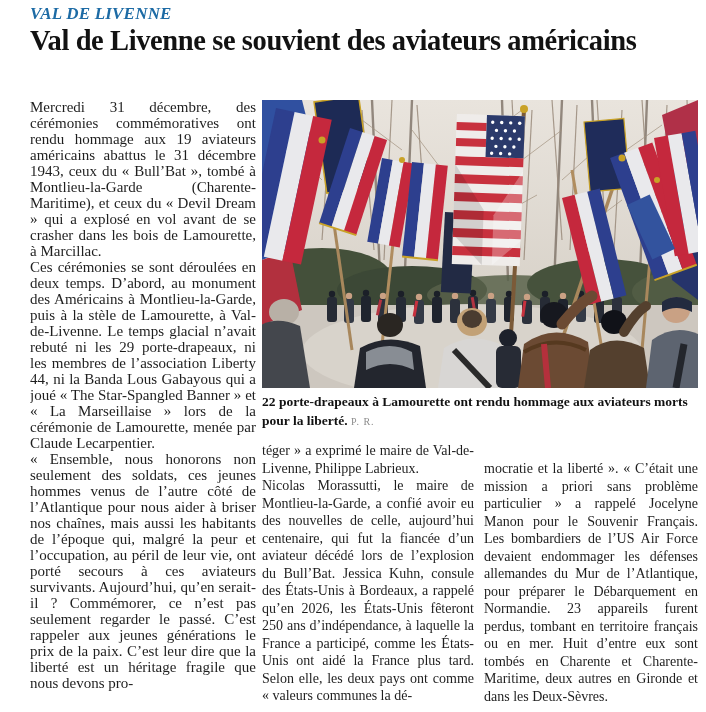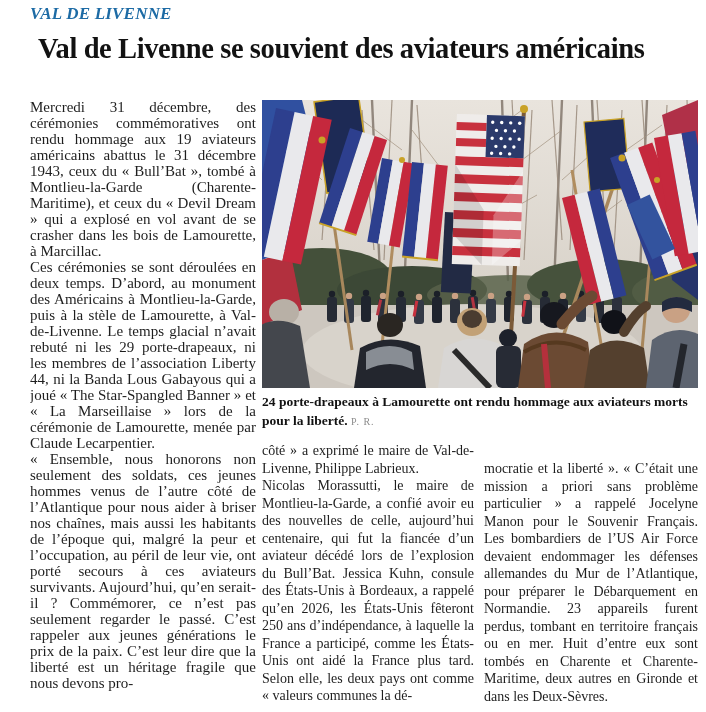--- a/index.html
+++ b/index.html
@@ -33,21 +33,21 @@
            font-weight:bold;font-size:13.5px;line-height:19px;color:#121212;
            text-align:left;}
   .credit{font-weight:normal;font-size:10px;color:#8c8c8c;letter-spacing:1px;margin-top:36px;}
 </style>
 </head>
 <body>
 
 <div class="page">
 
   <div class="kicker">VAL DE LIVENNE</div>
-  <h1 class="headline" style="margin:8px;">Val de Livenne se souvient des aviateurs américains</h1>
+  <h1 class="headline" style="margin:0;">Val de Livenne se souvient des aviateurs américains</h1>
 
   <div class="col col-left">
     <p>Mercredi 31 décembre, des cérémonies commémoratives ont rendu hommage aux 19 aviateurs américains abattus le 31 décembre 1943, ceux du « Bull’Bat », tombé à Montlieu-la-Garde (Charente-Maritime), et ceux du « Devil Dream » qui a explosé en vol avant de se crasher dans les bois de Lamourette, à Marcillac.</p>
     <p>Ces cérémonies se sont déroulées en deux temps. D’abord, au monument des Américains à Montlieu-la-Garde, puis à la stèle de Lamourette, à Val-de-Livenne. Le temps glacial n’avait rebuté ni les 29 porte-drapeaux, ni les membres de l’association Liberty 44, ni la Banda Lous Gabayous qui a joué « The Star-Spangled Banner » et « La Marseillaise » lors de la cérémonie de Lamourette, menée par Claude Lecarpentier.</p>
     <p>« Ensemble, nous honorons non seulement des soldats, ces jeunes hommes venus de l’autre côté de l’Atlantique pour nous aider à briser nos chaînes, mais aussi les habitants de l’époque qui, malgré la peur et l’occupation, au péril de leur vie, ont porté secours à ces aviateurs survivants. Aujourd’hui, qu’en serait-il ? Commémorer, ce n’est pas seulement regarder le passé. C’est rappeler aux jeunes générations le prix de la paix. C’est leur dire que la liberté est un héritage fragile que nous devons pro-</p>
   </div>
 
   <div class="photo">
     <svg width="436" height="288" viewBox="0 0 436 288" xmlns="http://www.w3.org/2000/svg">
       <defs>
@@ -330,26 +330,26 @@
           <ellipse cx="414" cy="210" rx="14" ry="13" fill="#c9a184"></ellipse>
           <path d="M400,202 Q414,192 430,202 L430,212 Q414,204 400,212 Z" fill="#232b3f"></path>
           <path d="M384,288 L390,240 Q414,222 440,236 L444,288 Z" fill="#5d6470"></path>
           <line x1="422" y1="244" x2="414" y2="288" stroke="#23262c" stroke-width="7"></line>
         </g>
       </g>
     </svg>
   </div>
 
   <div class="caption">
-    <span>24 porte-drapeaux à Lamourette ont rendu hommage aux aviateurs morts pour la liberté.</span>
+    <span>22 porte-drapeaux à Lamourette ont rendu hommage aux aviateurs morts pour la liberté.</span>
     <span class="credit">P. R.</span>
   </div>
 
   <div class="col col-mid">
-    <p>côté » a exprimé le maire de Val-de-Livenne, Philippe Labrieux.</p>
+    <p>téger » a exprimé le maire de Val-de-Livenne, Philippe Labrieux.</p>
     <p>Nicolas Morassutti, le maire de Montlieu-la-Garde, a confié avoir eu des nouvelles de celle, aujourd’hui centenaire, qui fut la fiancée d’un aviateur décédé lors de l’explosion du Bull’Bat. Jessica Kuhn, consule des États-Unis à Bordeaux, a rappelé qu’en 2026, les États-Unis fêteront 250 ans d’indépendance, à laquelle la France a participé, comme les États-Unis ont aidé la France plus tard. Selon elle, les deux pays ont comme « valeurs communes la dé-</p>
   </div>
 
   <div class="col col-right">
     <p>mocratie et la liberté ». « C’était une mission a priori sans problème particulier » a rappelé Jocelyne Manon pour le Souvenir Français. Les bombardiers de l’US Air Force devaient endommager les défenses allemandes du Mur de l’Atlantique, pour préparer le Débarquement en Normandie. 23 appareils furent perdus, tombant en territoire français ou en mer. Huit d’entre eux sont tombés en Charente et Charente-Maritime, deux autres en Gironde et dans les Deux-Sèvres.</p>
   </div>
 
 </div>
 
 </body></html>

